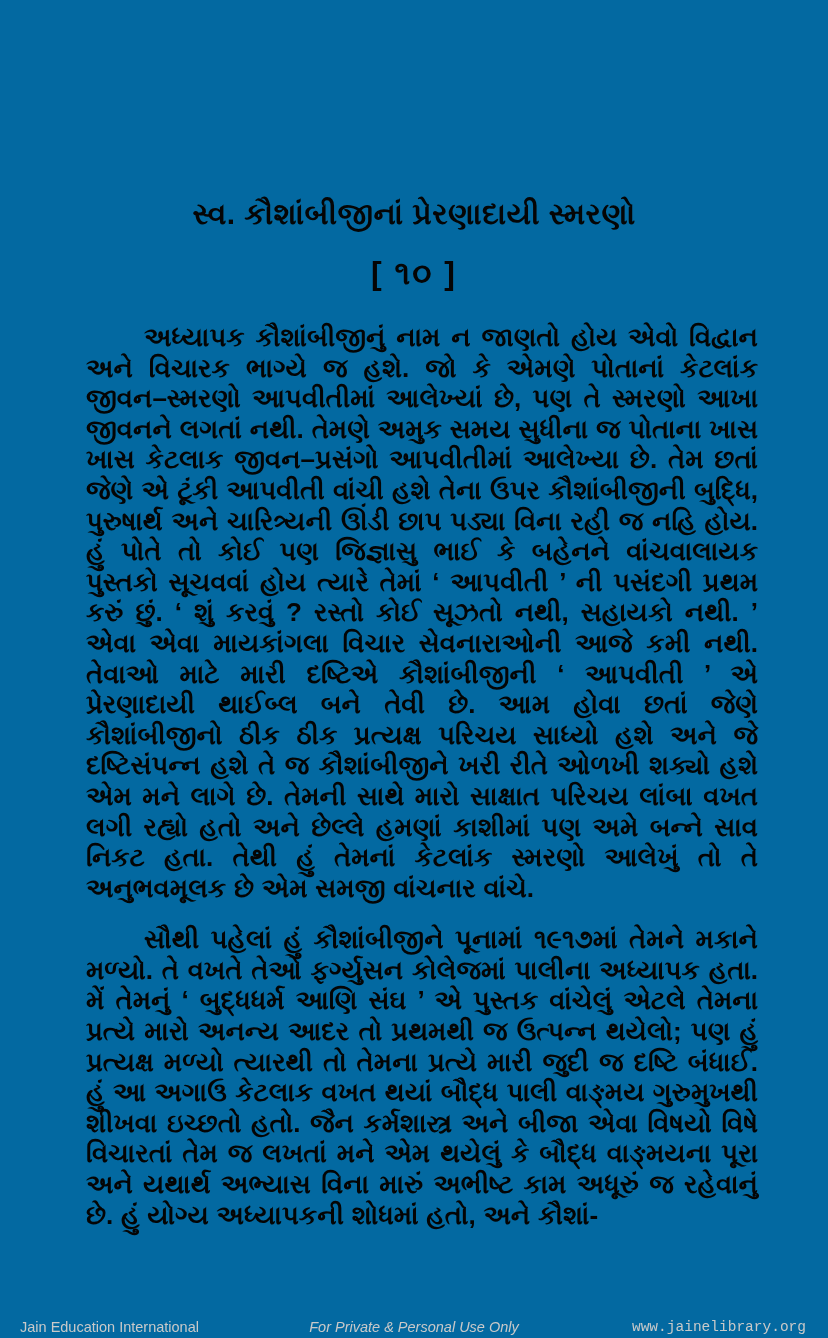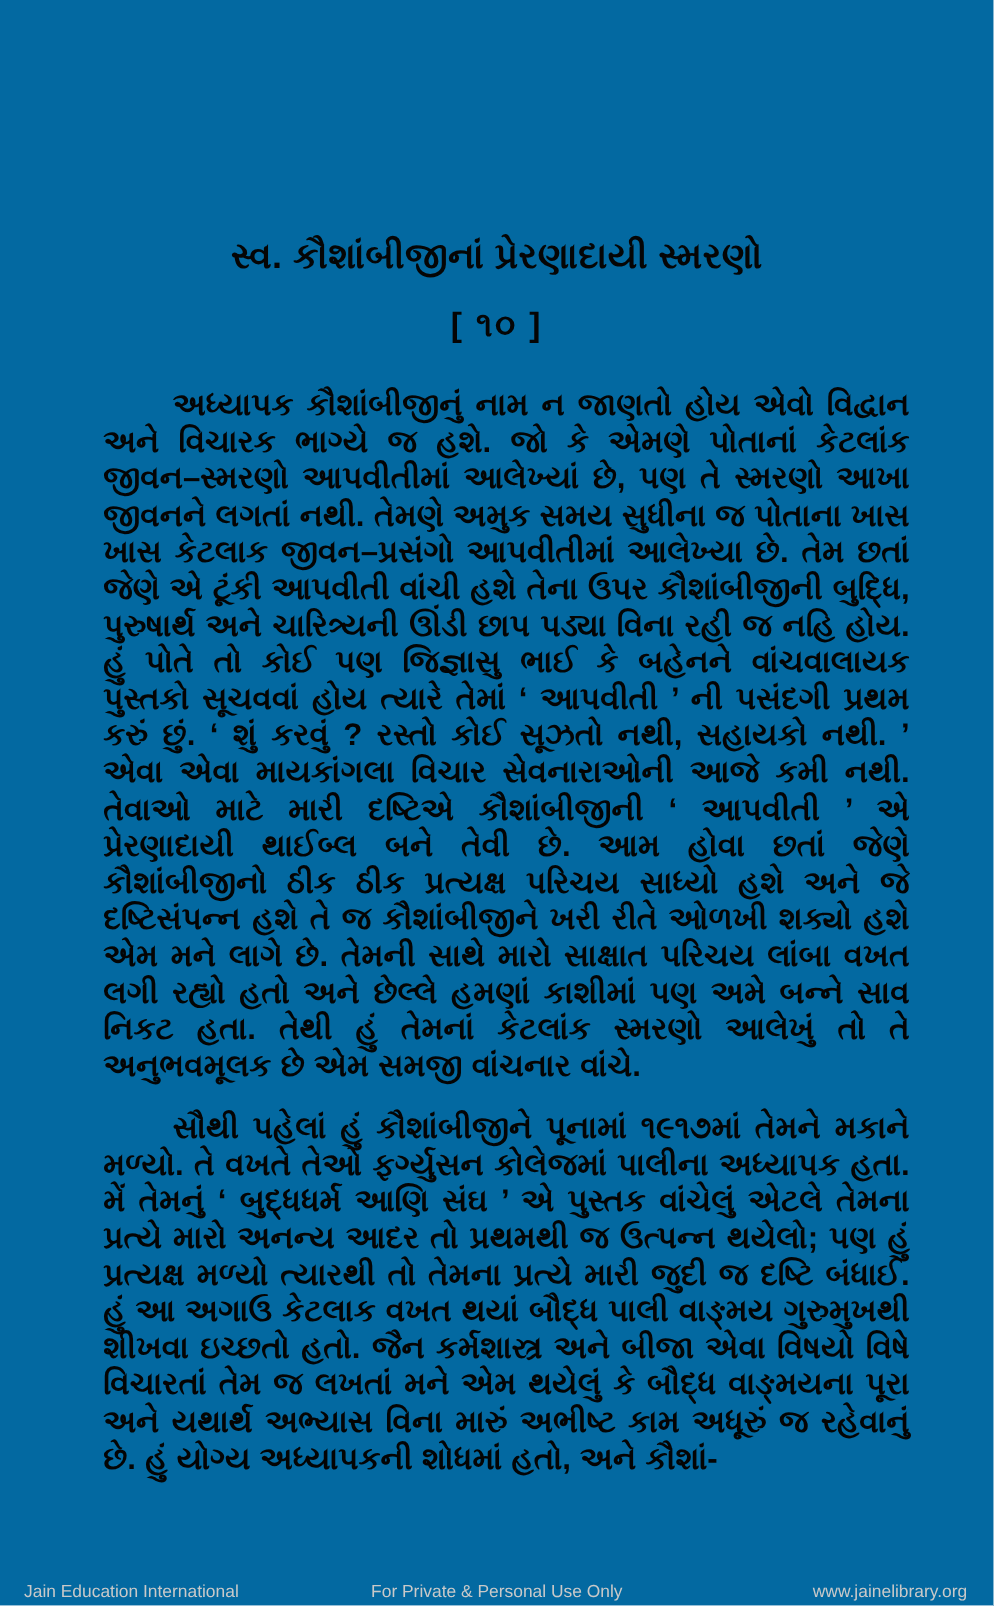--- a/index.html
+++ b/index.html
@@ -33,21 +33,21 @@
     font-size: 30px;
     font-weight: 700;
     line-height: 1.22;
     color: #0b0b0b;
     letter-spacing: 0.4px;
     margin: 0;
     -webkit-font-smoothing: none;
   }
   .section-marker {
     margin-top: 22px;
-    font-size: 28px;
+    font-size: 32px;
     font-weight: 700;
     color: #0b0b0b;
     letter-spacing: 2px;
   }
 
   
   .body-col {
     position: absolute;
     left: 86px;
     top: 322px;
@@ -88,22 +88,22 @@
     margin-top: 18px;
   }
   .footer-item {
     font-family: "Liberation Sans", "DejaVu Sans", sans-serif;
     font-size: 14.5px;
     font-weight: 400;
     color: #c9c9c9;
     white-space: nowrap;
   }
   .footer-left   { position: absolute; left: 20px;  }
-  .footer-center { position: absolute; left: 50%; transform: translateX(-50%); }
-  .footer-right  { position: absolute; right: 22px; }
+  .footer-center { position: absolute; left: 50%; transform: translateX(-50%); font-style: italic; }
+  .footer-right  { position: absolute; right: 22px; font-family: Liberation Mono, monospace; }
 </style>
 </head>
 <body>
 
 <div class="page">
 
   <div class="head-block">
     <h1 class="doc-title">સ્વ. કૌશાંબીજીનાં પ્રેરણાદાયી સ્મરણો</h1>
     <div class="section-marker">[ ૧૦ ]</div>
   </div>

